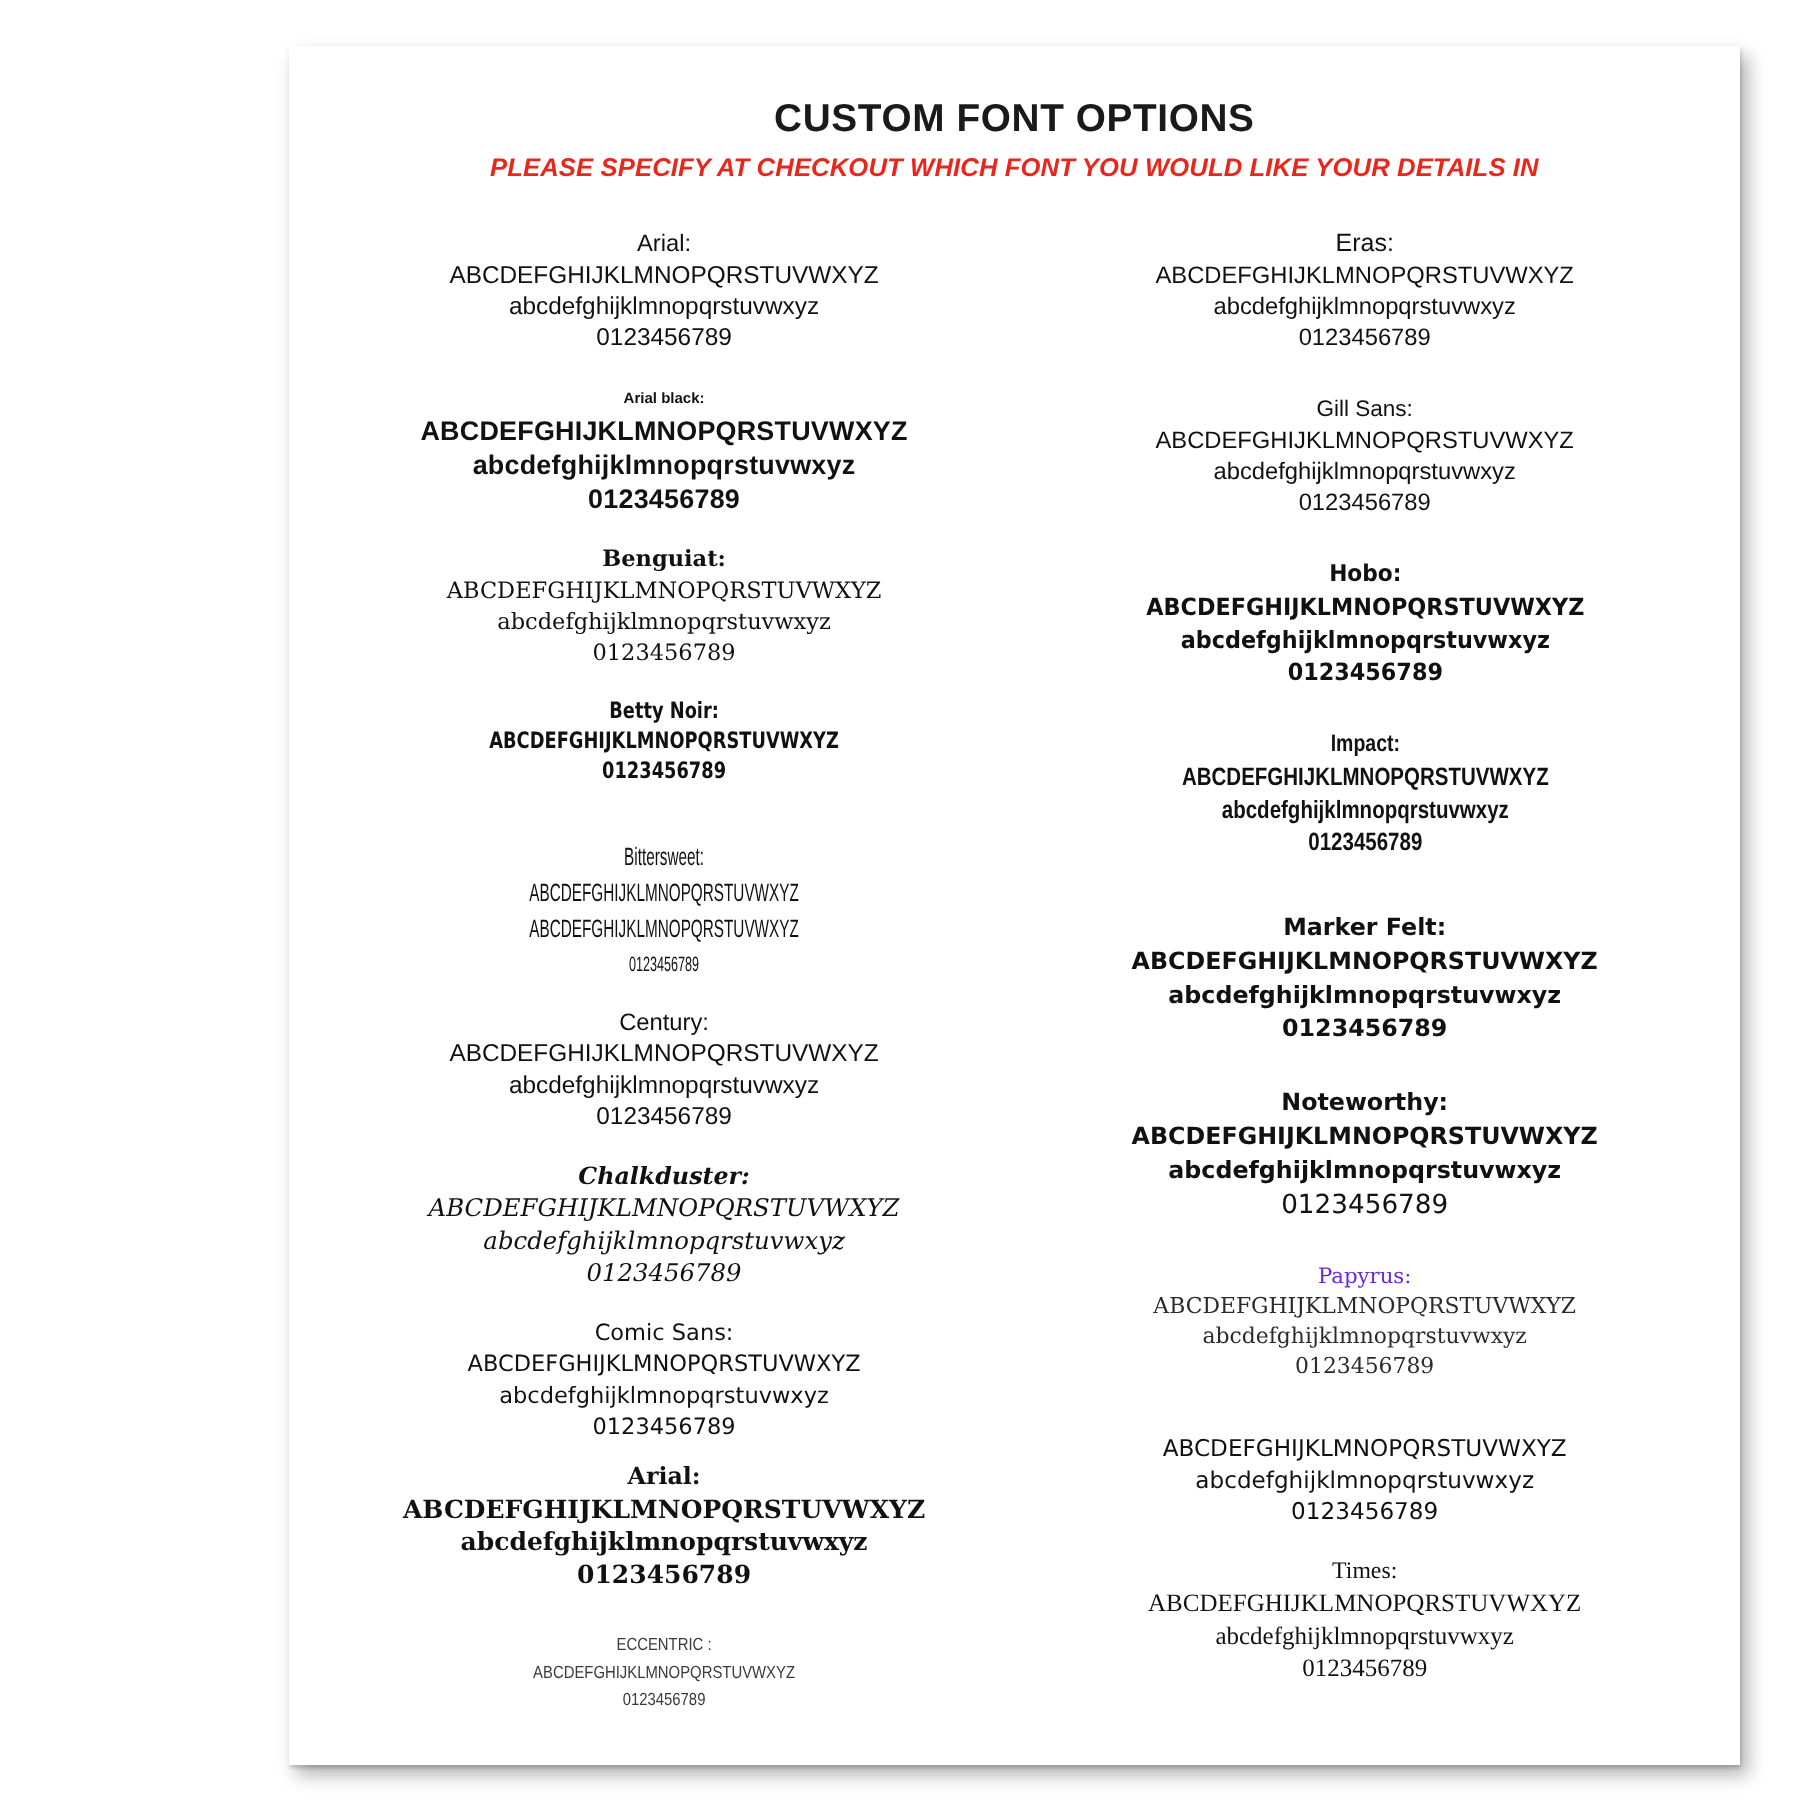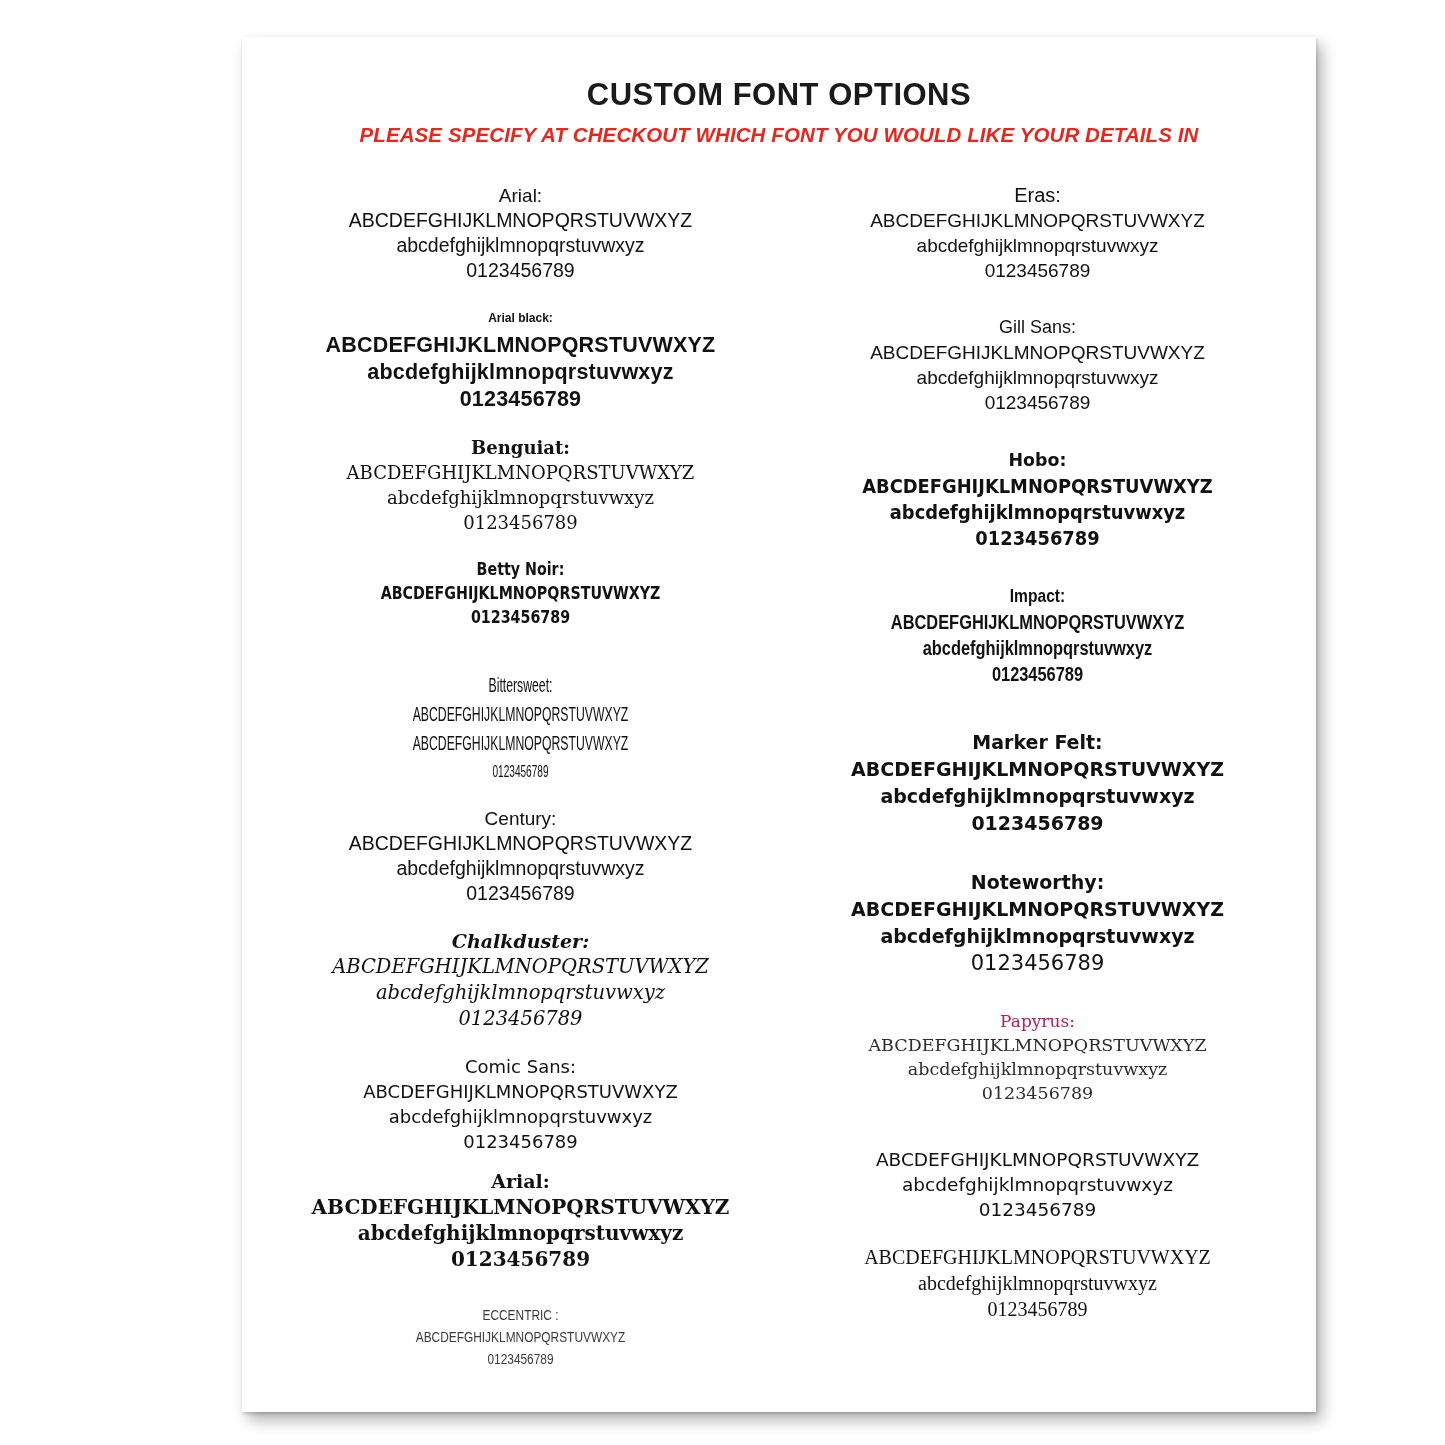--- a/index.html
+++ b/index.html
@@ -14,23 +14,23 @@
     font-family: "Liberation Sans", sans-serif;
   }
   #page {
     position: relative;
     width: 1445px;
     height: 1445px;
     background: #ffffff;
   }
   #sheet {
     position: absolute;
-    left: 242px;
+    left: 231px;
     top: 37px;
-    width: 1074px;
+    width: 1161px;
     height: 1375px;
     background: #ffffff;
     box-shadow: 6px 8px 14px rgba(0,0,0,0.30), 1px 2px 3px rgba(0,0,0,0.18);
   }
   .header {
     padding-top: 40px;
     text-align: center;
   }
   .title {
     font-family: "Liberation Sans", sans-serif;
@@ -137,21 +137,21 @@
   
   .s-marker .fb-name { font-family: "DejaVu Sans", sans-serif; font-weight: bold; font-size: 19px; line-height: 27px; }
   .s-marker .fb-line { font-family: "DejaVu Sans", sans-serif; font-weight: bold; font-size: 19px; line-height: 27px; }
 
   
   .s-noteworthy .fb-name { font-family: "DejaVu Sans", sans-serif; font-weight: bold; font-size: 19px; line-height: 27px; }
   .s-noteworthy .fb-line { font-family: "DejaVu Sans", sans-serif; font-weight: bold; font-size: 19px; line-height: 27px; }
   .s-noteworthy .fb-num { font-weight: normal; font-size: 21px; }
 
   
-  .s-papyrus .fb-name { font-family: "DejaVu Serif", serif; font-size: 17px; line-height: 24px; color: #be185d; }
+  .s-papyrus .fb-name { font-family: "DejaVu Serif", serif; font-size: 17px; line-height: 24px; color: #6d28d9; }
   .s-papyrus .fb-line { font-family: "DejaVu Serif", serif; font-size: 17.5px; line-height: 24px; color: #2b2b2b; }
 
   
   .s-tahoma .fb-name { font-family: "DejaVu Sans", sans-serif; font-size: 18px; line-height: 25px; }
   .s-tahoma .fb-line { font-family: "DejaVu Sans", sans-serif; font-size: 18.5px; line-height: 25px; }
 
   
   .s-times .fb-name { font-family: "Liberation Serif", serif; font-size: 19px; line-height: 26px; }
   .s-times .fb-line { font-family: "Liberation Serif", serif; font-size: 20px; line-height: 26px; }
 
@@ -311,20 +311,21 @@
         <div class="gap-lg"></div>
 
         <div class="font-block fb s-tahoma">
           <div class="fb-line">ABCDEFGHIJKLMNOPQRSTUVWXYZ</div>
           <div class="fb-line">abcdefghijklmnopqrstuvwxyz</div>
           <div class="fb-line fb-num">0123456789</div>
         </div>
         <div class="gap-sm"></div>
 
         <div class="font-block fb s-times">
+          <div class="fb-name">Times:</div>
           <div class="fb-line">ABCDEFGHIJKLMNOPQRSTUVWXYZ</div>
           <div class="fb-line">abcdefghijklmnopqrstuvwxyz</div>
           <div class="fb-line fb-num">0123456789</div>
         </div>
 
       </div>
 
     </div>
   </div>
 </div>

